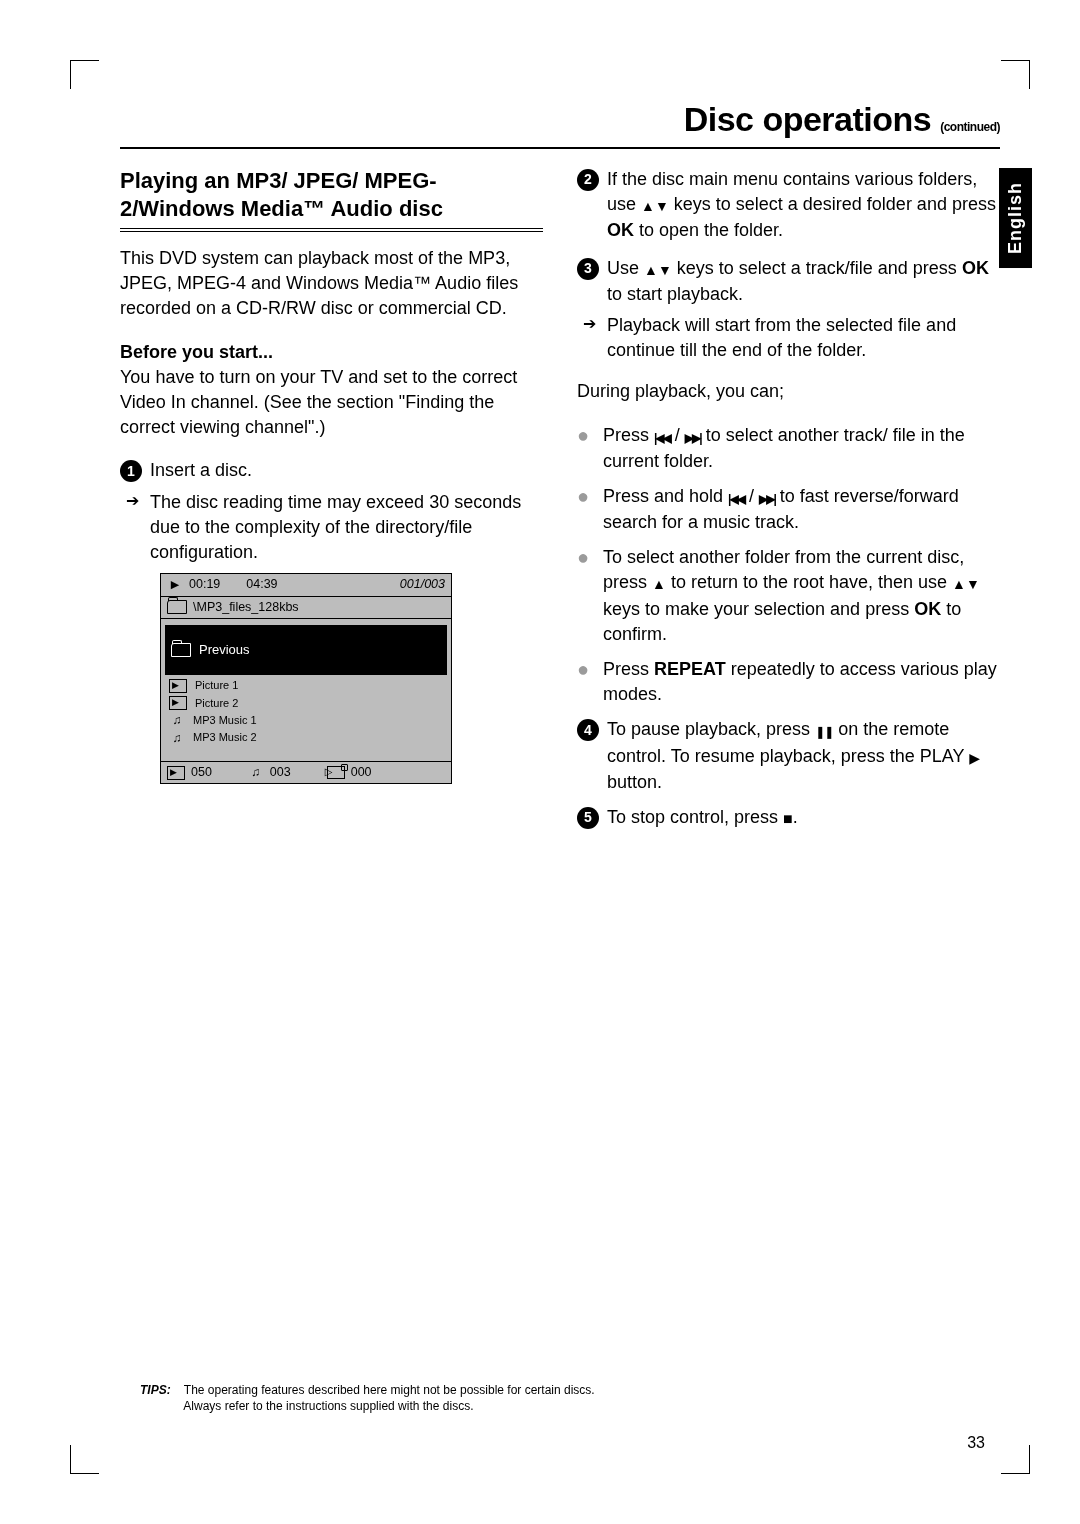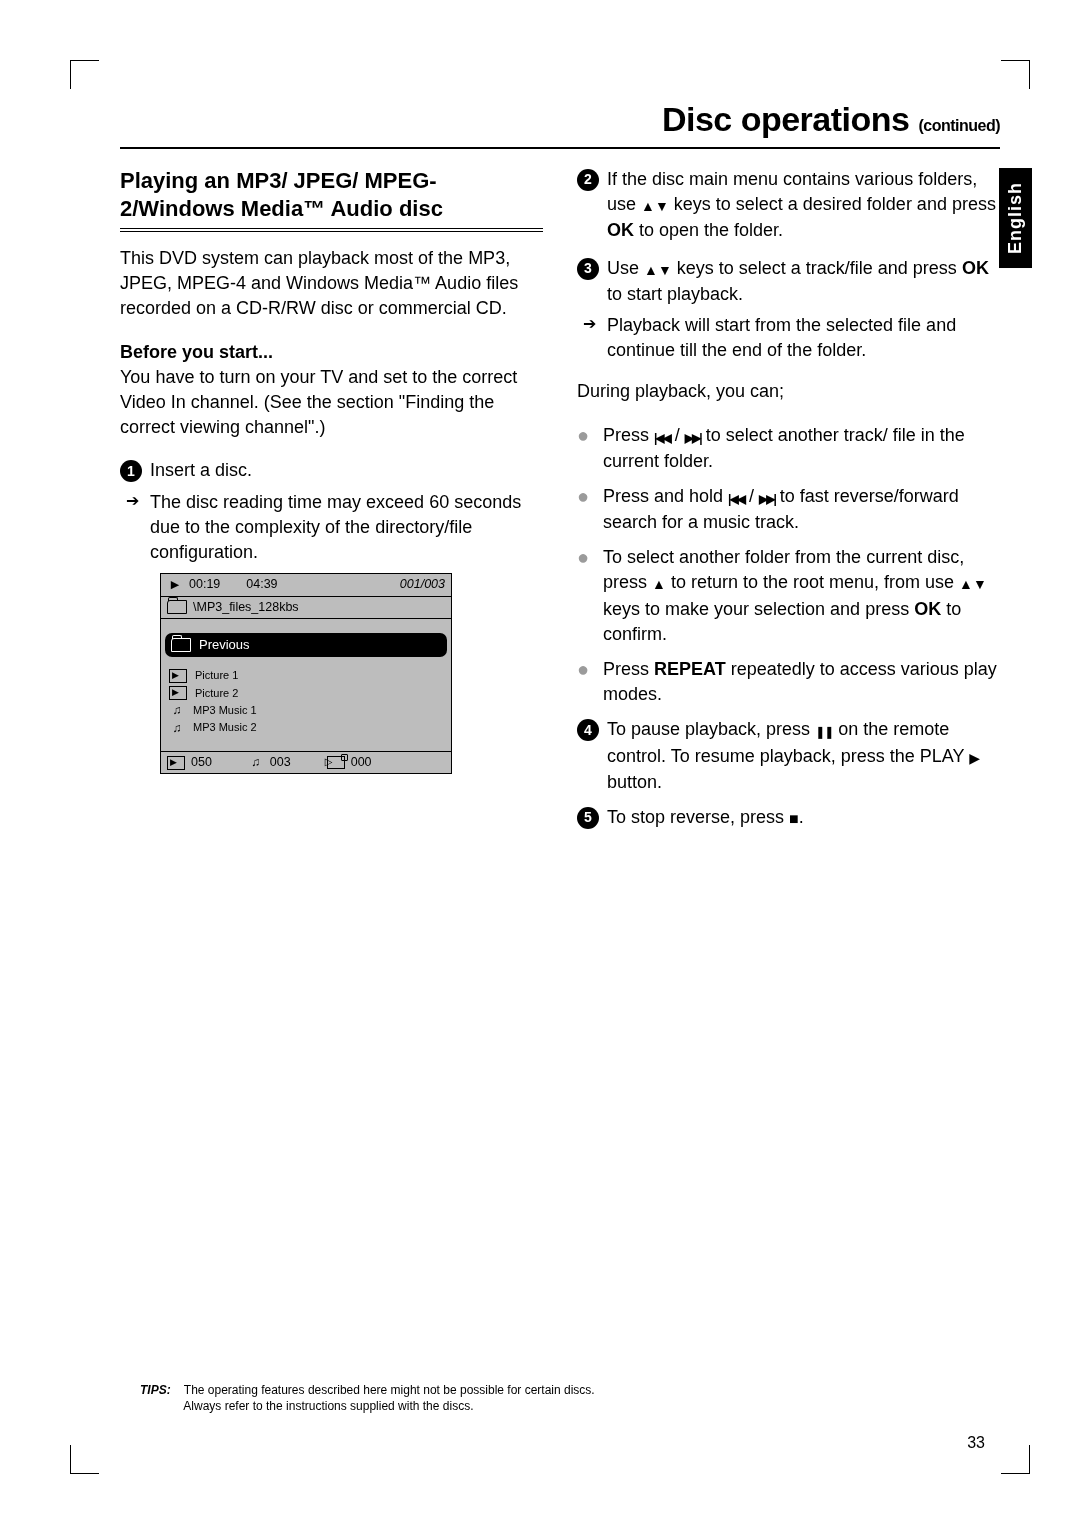--- a/index.html
+++ b/index.html
@@ -48,21 +48,21 @@
   .page-title {
     text-align: right;
     font-size: 34px;
     font-weight: bold;
     border-bottom: 2px solid #000;
     padding-bottom: 8px;
     margin: 0 0 18px 0;
     letter-spacing: -0.5px;
   }
   .page-title .cont {
-    font-size: 16px;
+    font-size: 12px;
     font-weight: bold;
   }
 
   .columns {
     display: flex;
     gap: 34px;
   }
   .col {
     width: 50%;
     font-size: 18px;
@@ -156,23 +156,22 @@
     display: flex;
     align-items: center;
     gap: 8px;
     padding: 1px 2px;
     font-size: 11px;
   }
   .osd-item.sel {
     background: #000;
     color: #fff;
     font-size: 13px;
-    padding: 3px 6px;
-    margin: 10px -2px;
-    border-radius: 7px;
+    padding: 16px 6px;
+    margin: 2px -2px;
   }
   .osd-row .seg { margin-right: 20px; }
   .osd-row .segr { margin-left: auto; font-style: italic; }
 
   .ic {
     display: inline-flex;
     align-items: center;
     justify-content: center;
     width: 16px;
     height: 12px;
@@ -262,21 +261,21 @@
 
       <p>
         <span class="bold">Before you start...</span><br>
         <span>You have to turn on your TV and set to the correct Video In channel.  (See the section "Finding the correct viewing channel".)</span>
       </p>
 
       <div class="step">
         <div class="step-num">1</div>
         <div class="step-body">Insert a disc.</div>
       </div>
-      <div class="arrow-line">The disc reading time may exceed 60 seconds due to the complexity of the directory/file configuration.</div>
+      <div class="arrow-line">The disc reading time may exceed 30 seconds due to the complexity of the directory/file configuration.</div>
 
       <div class="osd">
         <div class="osd-row">
           <span class="ic ic-play"></span>
           <span class="seg">00:19</span>
           <span class="seg">04:39</span>
           <span class="segr">001/003</span>
         </div>
         <div class="osd-row path">
           <span class="ic-folder-up"></span>
@@ -353,42 +352,42 @@
       <div class="bullet">
         <div class="dot">●</div>
         <div class="b-body">
           <span>Press and hold </span><span class="glyph g-prev"></span> / <span class="glyph g-next"></span><span> to fast reverse/forward search for a music track.</span>
         </div>
       </div>
 
       <div class="bullet">
         <div class="dot">●</div>
         <div class="b-body">
-          <span>To select another folder from the current disc, press </span><span class="glyph g-up"></span><span> to return to the root menu, from use </span><span class="glyph g-up"></span><span class="glyph g-dn"></span><span> keys to make your selection and press </span><span class="bold">OK</span><span> to confirm.</span>
+          <span>To select another folder from the current disc, press </span><span class="glyph g-up"></span><span> to return to the root have, then use </span><span class="glyph g-up"></span><span class="glyph g-dn"></span><span> keys to make your selection and press </span><span class="bold">OK</span><span> to confirm.</span>
         </div>
       </div>
 
       <div class="bullet">
         <div class="dot">●</div>
         <div class="b-body">
           <span>Press </span><span class="bold">REPEAT</span><span> repeatedly to access various play modes.</span>
         </div>
       </div>
 
       <div class="step" style="margin-top:10px;">
         <div class="step-num">4</div>
         <div class="step-body">
           <span>To pause playback, press </span><span class="glyph g-pause"></span><span> on the remote control. To resume playback, press the PLAY </span><span class="glyph g-play"></span><span> button.</span>
         </div>
       </div>
 
       <div class="step" style="margin-top:10px;">
         <div class="step-num">5</div>
         <div class="step-body">
-          <span>To stop reverse, press </span><span class="glyph g-stop"></span><span>.</span>
+          <span>To stop control, press </span><span class="glyph g-stop"></span><span>.</span>
         </div>
       </div>
 
     </div>
   </div>
 
   <div class="tips">
     <span class="tl">TIPS:</span>
     <span>The operating features described here might not be possible for certain discs.</span><br>
     <span style="visibility:hidden" class="tl">TIPS:</span>

